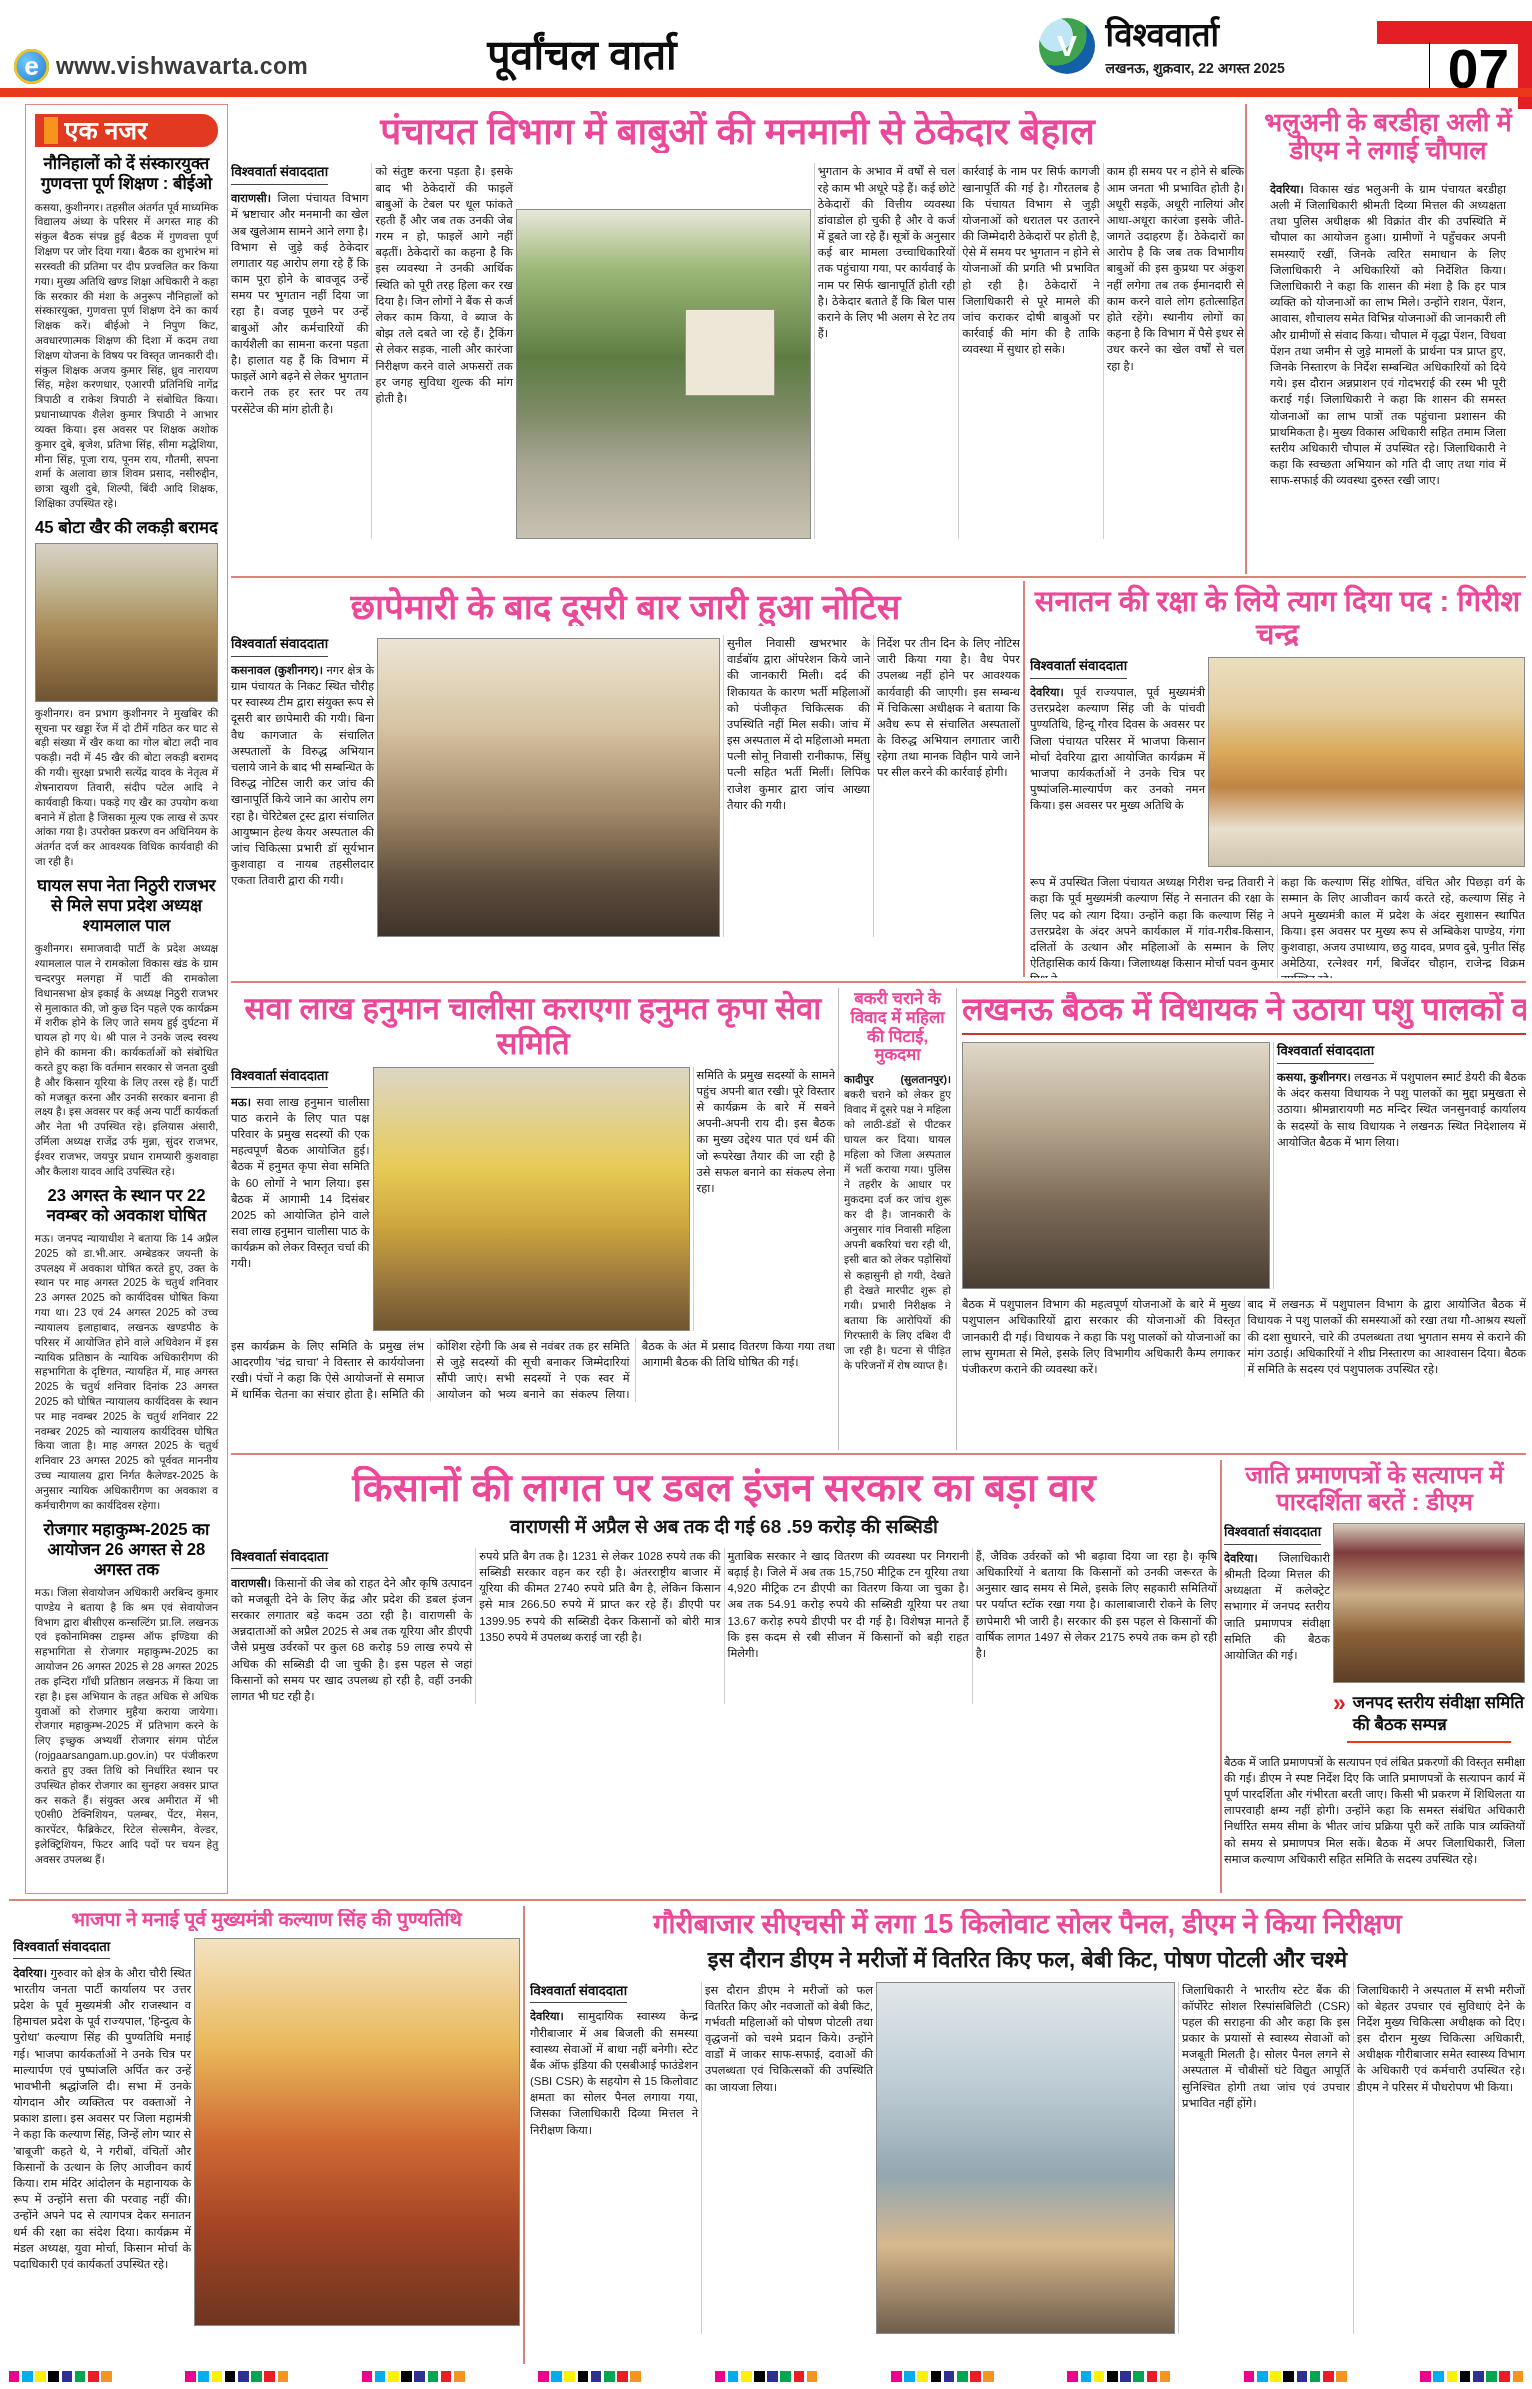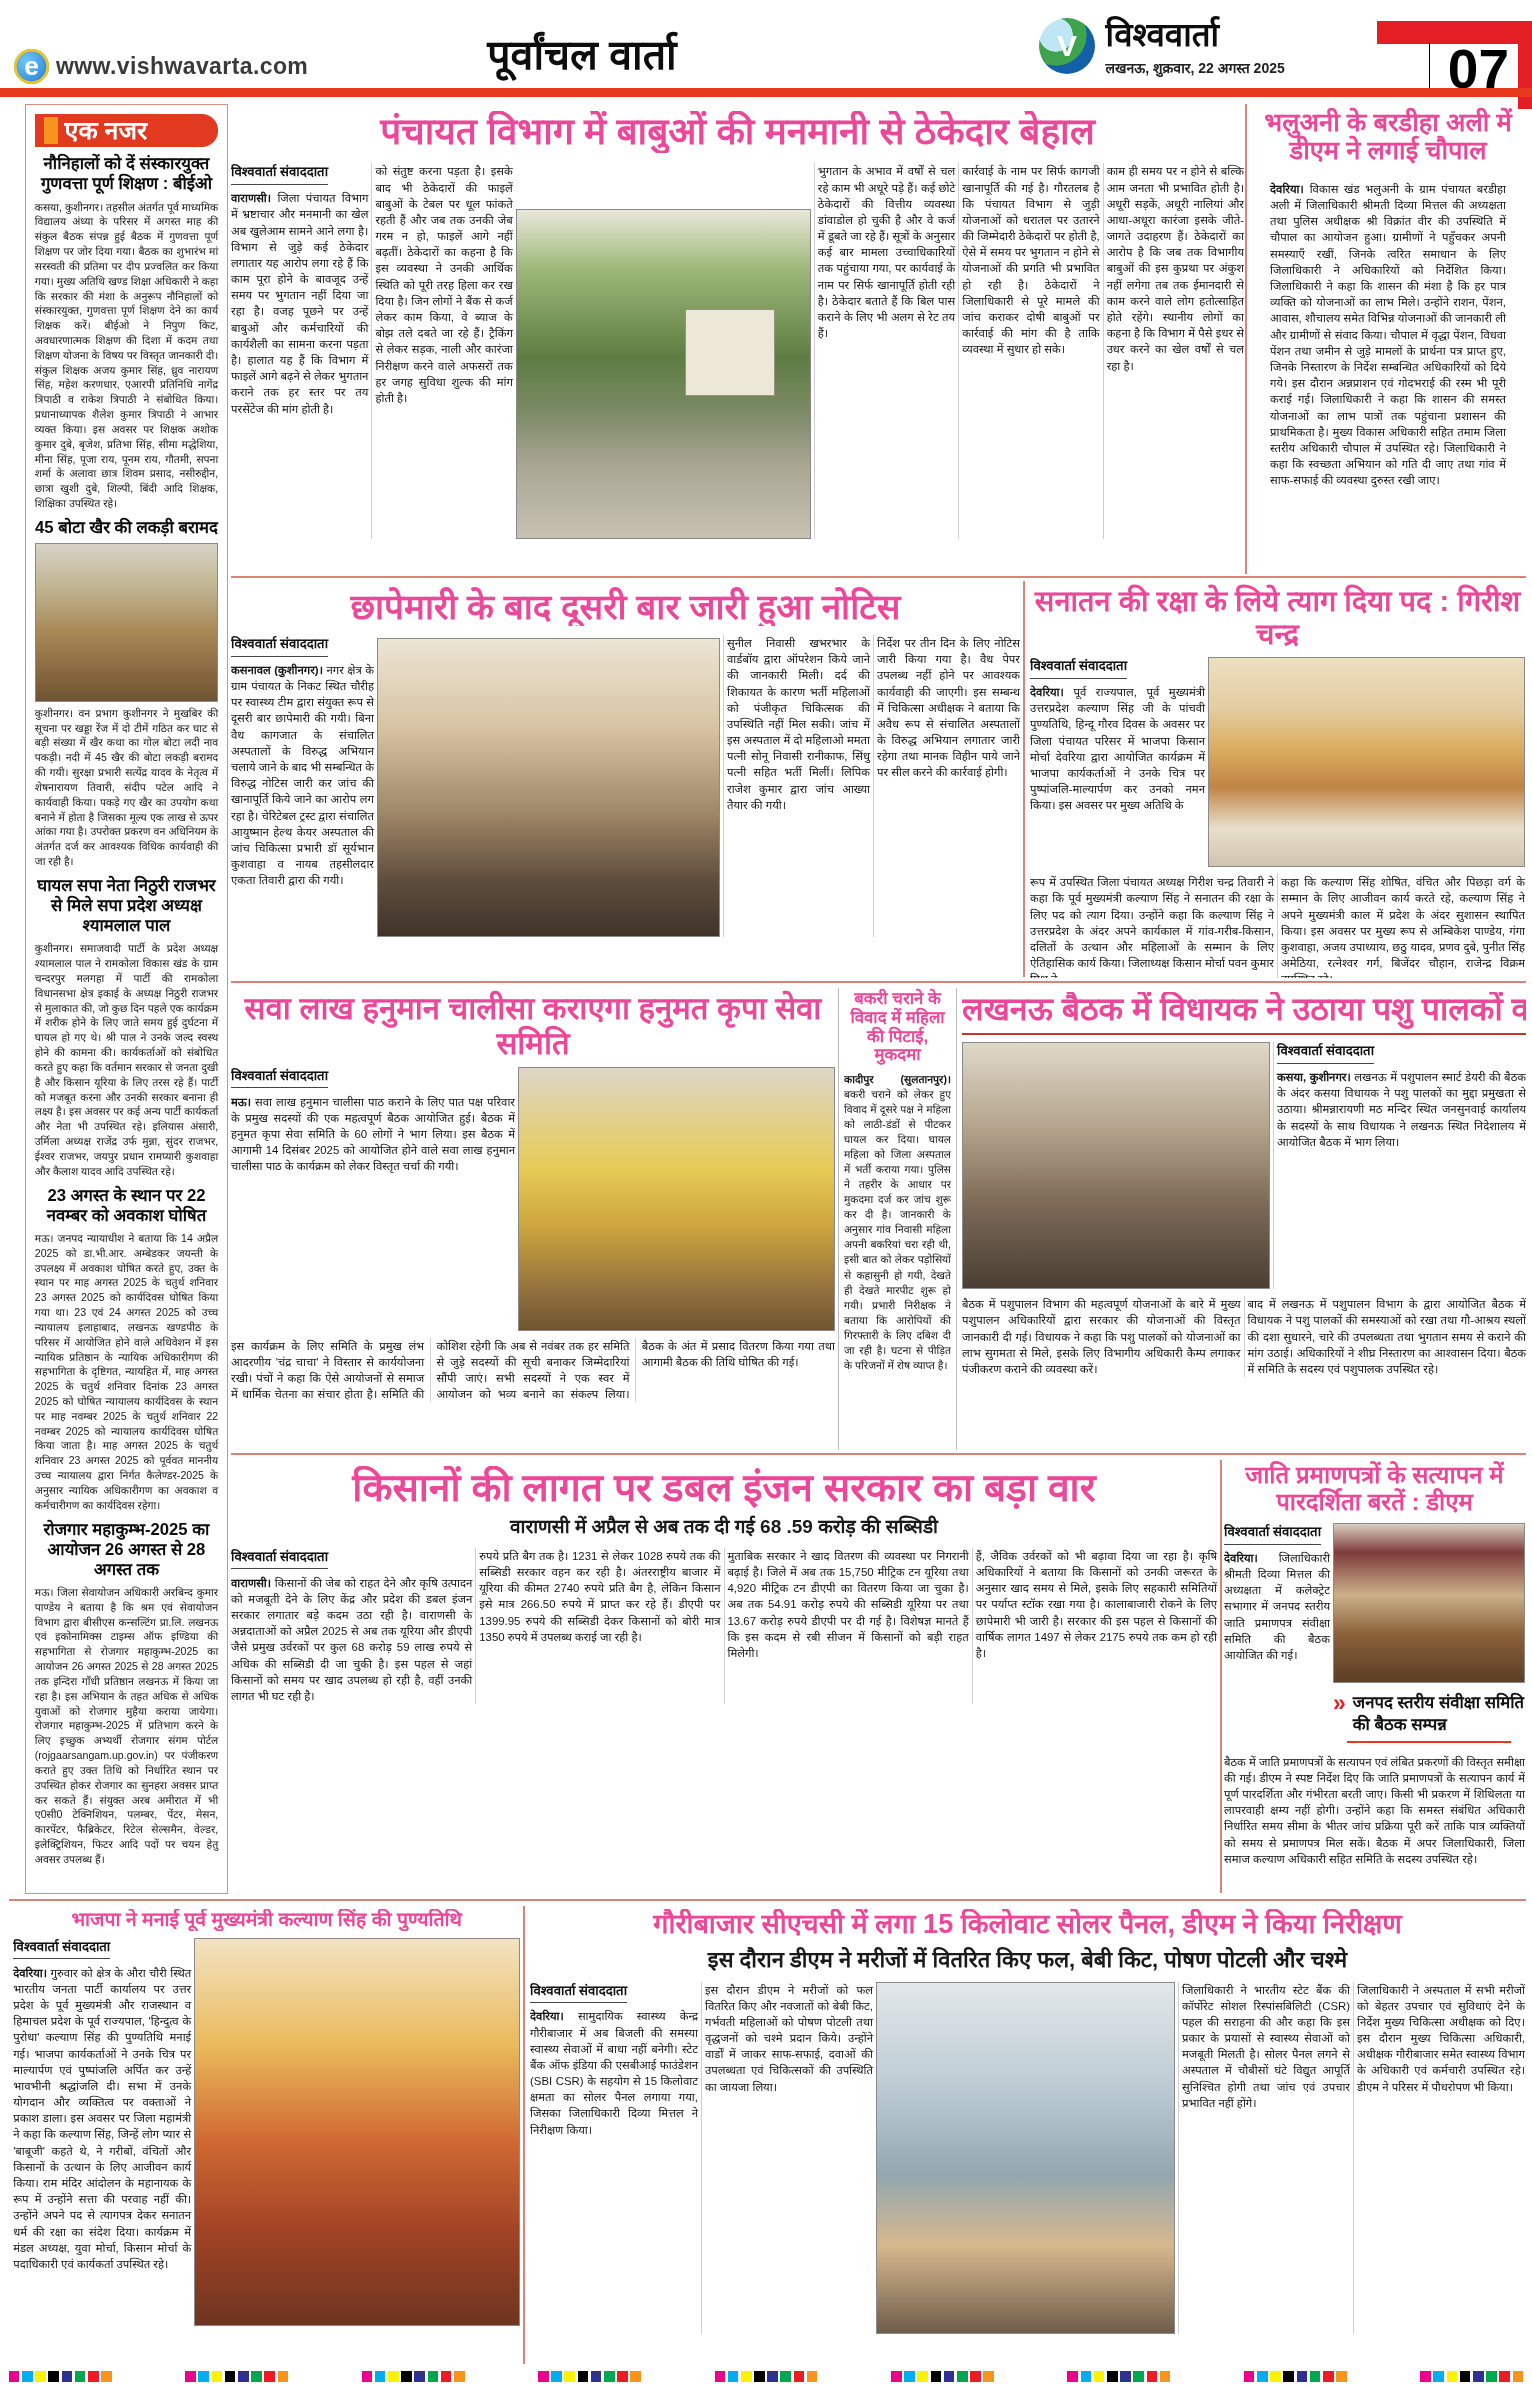--- a/index.html
+++ b/index.html
@@ -190,20 +190,21 @@
     <h1 class="headline" style="font-size:31px;margin:7px 0 5.3px 0;">सवा लाख हनुमान चालीसा कराएगा हनुमत कृपा सेवा समिति</h1>
     <div class="cols">
       <div class="col">
         <span class="byline">विश्ववार्ता संवाददाता</span><br>
         <span class="dl">मऊ।</span>
         <span>सवा लाख हनुमान चालीसा पाठ कराने के लिए पात पक्ष परिवार के प्रमुख सदस्यों की एक महत्वपूर्ण बैठक आयोजित हुई। बैठक में हनुमत कृपा सेवा समिति के 60 लोगों ने भाग लिया। इस बैठक में आगामी 14 दिसंबर 2025 को आयोजित होने वाले सवा लाख हनुमान चालीसा पाठ के कार्यक्रम को लेकर विस्तृत चर्चा की गयी।</span>
       </div>
       <div class="photo-block" style="flex:0 0 317px;">
         <div class="photo ph-yellow" style="width:317px;height:264px;"></div>
       </div>
+      <div class="col">समिति के प्रमुख सदस्यों के सामने पहुंच अपनी बात रखी। पूरे विस्तार से कार्यक्रम के बारे में सबने अपनी-अपनी राय दी। इस बैठक का मुख्य उद्देश्य पात एवं धर्म की जो रूपरेखा तैयार की जा रही है उसे सफल बनाने का संकल्प लेना रहा।</div>
     </div>
     <div class="body" style="margin-top:7px;column-count:3;column-gap:12.3px;column-rule:0.9px solid #cfcfcf;">इस कार्यक्रम के लिए समिति के प्रमुख लंभ आदरणीय 'चंद्र चाचा' ने विस्तार से कार्ययोजना रखी। पंचों ने कहा कि ऐसे आयोजनों से समाज में धार्मिक चेतना का संचार होता है। समिति की कोशिश रहेगी कि अब से नवंबर तक हर समिति से जुड़े सदस्यों की सूची बनाकर जिम्मेदारियां सौंपी जाएं। सभी सदस्यों ने एक स्वर में आयोजन को भव्य बनाने का संकल्प लिया। बैठक के अंत में प्रसाद वितरण किया गया तथा आगामी बैठक की तिथि घोषित की गई।</div>
   </section>
 
   <section class="art" style="left:844px;top:985px;width:107px;height:465px;">
     <h2 class="headline" style="font-size:16.7px;margin:5.3px 0 7px 0;">बकरी चराने के विवाद में महिला की पिटाई, मुकदमा</h2>
     <p class="body" style="font-size:10.6px;margin:0;">
       <span class="dl">कादीपुर (सुलतानपुर)।</span>
       <span>बकरी चराने को लेकर हुए विवाद में दूसरे पक्ष ने महिला को लाठी-डंडों से पीटकर घायल कर दिया। घायल महिला को जिला अस्पताल में भर्ती कराया गया। पुलिस ने तहरीर के आधार पर मुकदमा दर्ज कर जांच शुरू कर दी है। जानकारी के अनुसार गांव निवासी महिला अपनी बकरियां चरा रही थी, इसी बात को लेकर पड़ोसियों से कहासुनी हो गयी, देखते ही देखते मारपीट शुरू हो गयी। प्रभारी निरीक्षक ने बताया कि आरोपियों की गिरफ्तारी के लिए दबिश दी जा रही है। घटना से पीड़ित के परिजनों में रोष व्याप्त है।</span>
     </p>

